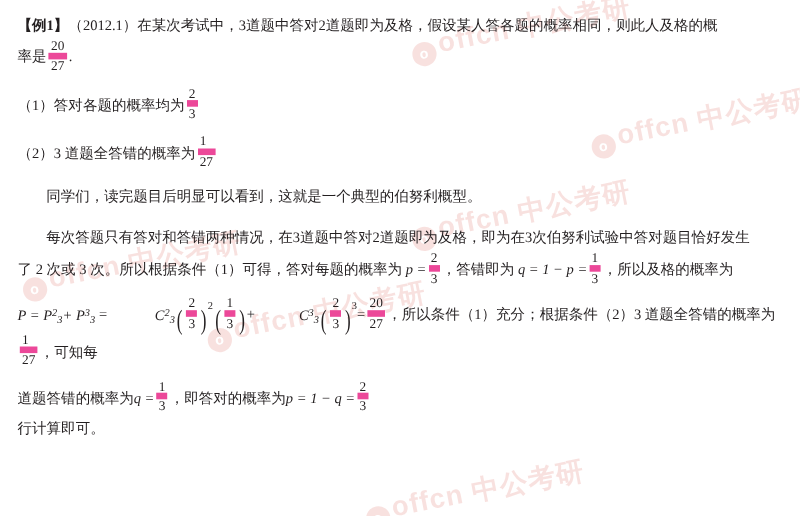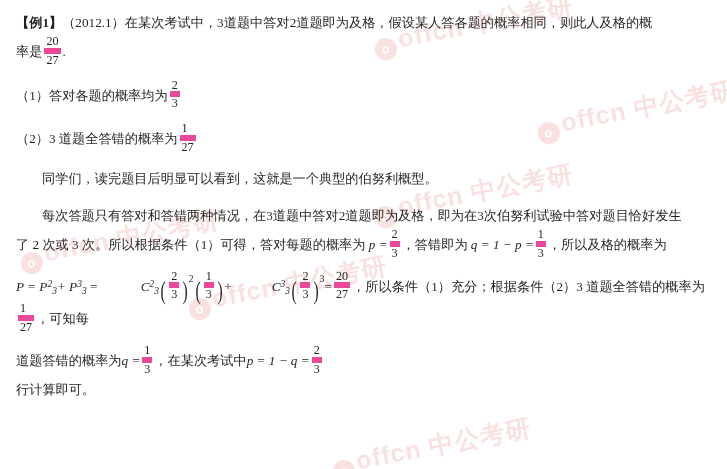--- a/index.html
+++ b/index.html
@@ -172,19 +172,19 @@
       <span class="math">q = 1 − p =</span><span class="frac"><span class="num">1</span><span class="den">3</span></span><span>，所以及格的概率为</span>
     </p>
 
     <p class="formula-line">
       <span class="math"><span>P = P</span><span class="up">2</span><span class="sub">3</span><span>+ P</span><span class="up">3</span><span class="sub">3</span></span>
       <span>=</span>
       <span class="math nowrap"><span>C</span><span class="up">2</span><span class="sub">3</span><span class="bigparen">(</span><span class="frac"><span class="num">2</span><span class="den">3</span></span><span class="bigparen">)</span><span class="pexp">2</span><span class="bigparen">(</span><span class="frac"><span class="num">1</span><span class="den">3</span></span><span class="bigparen">)</span></span><span>+</span><span class="math nowrap"><span>C</span><span class="up">3</span><span class="sub">3</span><span class="bigparen">(</span><span class="frac"><span class="num">2</span><span class="den">3</span></span><span class="bigparen">)</span><span class="pexp">3</span></span><span>=</span><span class="frac"><span class="num">20</span><span class="den">27</span></span><span>，所以条件（1）充分；根据条件（2）3 道题全答错的概率为</span><span class="frac"><span class="num">1</span><span class="den">27</span></span><span>，可知每</span>
     </p>
 
     <p class="formula-line">
-      <span>道题答错的概率为</span><span class="math">q =</span><span class="frac"><span class="num">1</span><span class="den">3</span></span><span>，在某次考试中</span><span class="math">p = 1 − q =</span><span class="frac"><span class="num">2</span><span class="den">3</span></span>
+      <span>道题答错的概率为</span><span class="math">q =</span><span class="frac"><span class="num">1</span><span class="den">3</span></span><span>，即答对的概率为</span><span class="math">p = 1 − q =</span><span class="frac"><span class="num">2</span><span class="den">3</span></span>
     </p>
 
     <p>行计算即可。</p>
 
   </div>
 </div>
 
 </body></html>

